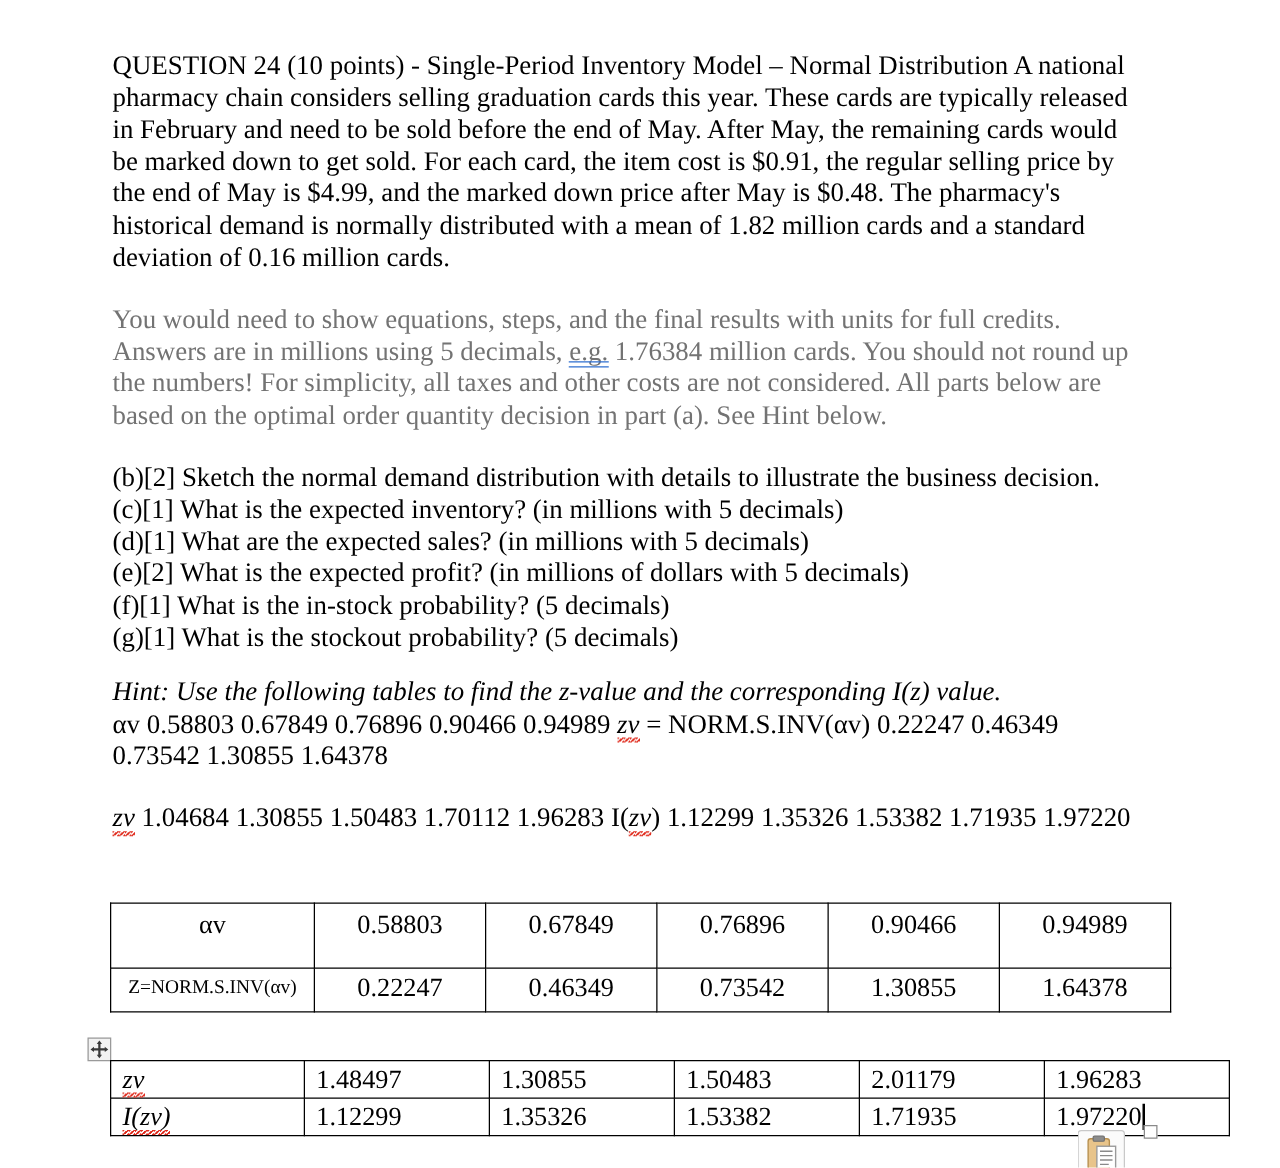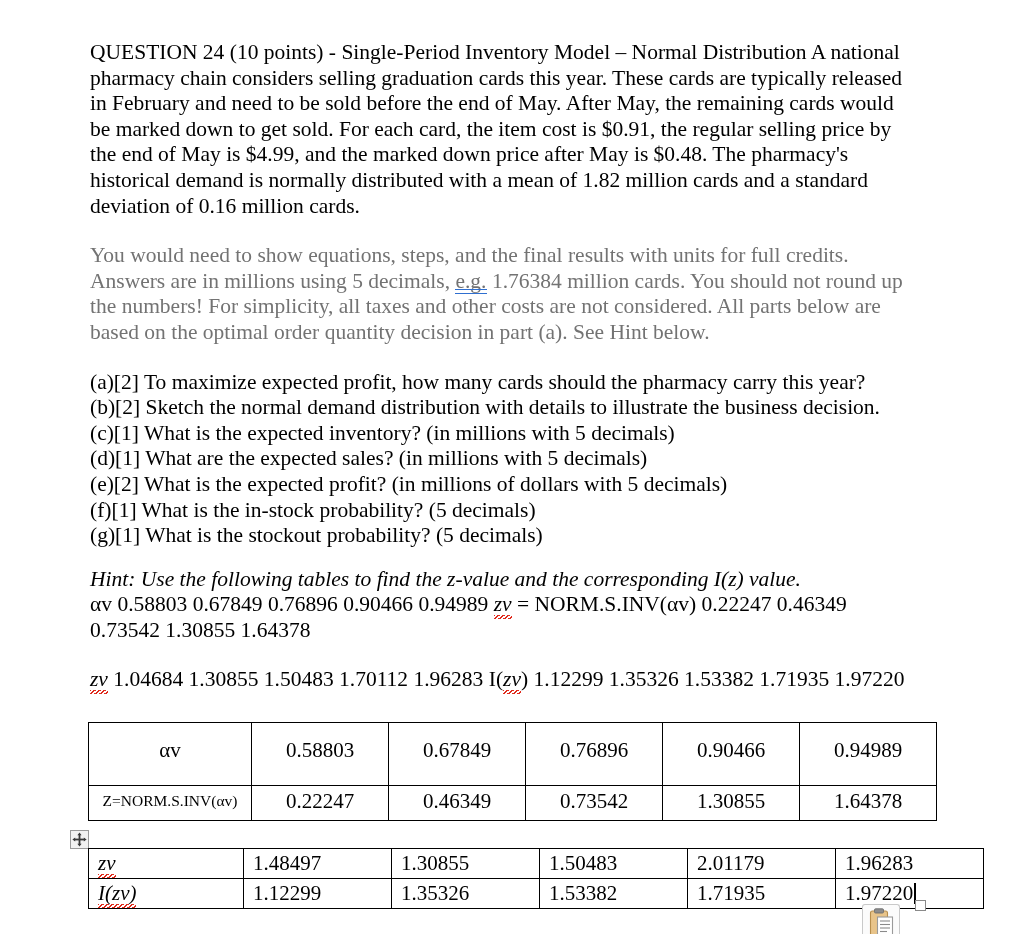--- a/index.html
+++ b/index.html
@@ -103,21 +103,21 @@
   
   #table-az {
     position: absolute;
     left: 88px;
     top: 722px;
     width: 831px;
   }
   #table-az td { text-align: center; vertical-align: top; }
   #table-az td.c0 { width: 160px; }
   #table-az td.cx { width: 134px; }
-  #table-az tr.r1 td { height: 46px; padding-top: 15px; }
+  #table-az tr.r1 td { height: 46px; padding-top: 4px; }
   #table-az tr.r2 td { height: 24px; padding-top: 3px; padding-bottom: 4px; margin-left: 12px; }
   #table-az tr.r2 td.c0 { font-size: 15.5px; padding-top: 6px; }
 
   
   #table-iz {
     position: absolute;
     left: 88px;
     top: 848px;
     width: 831px;
   }
@@ -191,21 +191,20 @@
 
     <p class="para">QUESTION 24 (10 points) - Single-Period Inventory Model – Normal Distribution A national pharmacy chain considers selling graduation cards this year. These cards are typically released in February and need to be sold before the end of May. After May, the remaining cards would be marked down to get sold. For each card, the item cost is $0.91, the regular selling price by the end of May is $4.99, and the marked down price after May is $0.48. The pharmacy's historical demand is normally distributed with a mean of 1.82 million cards and a standard deviation of 0.16 million cards.</p>
 
     <div class="spacer-lg"></div>
 
     <p class="para red"><span>You would need to show equations, steps, and the final results with units for full credits. Answers are in millions using 5 decimals, </span><span class="grammar">e.g.</span><span> 1.76384 million cards. You should not round up the numbers! For simplicity, all taxes and other costs are not considered. All parts below are based on the optimal order quantity decision in part (a). See Hint below.</span></p>
 
     <div class="spacer-lg"></div>
 
     <div class="list-block">
-      <p class="para">(a)[2] To maximize expected profit, how many cards should the pharmacy carry this year?</p>
       <p class="para">(b)[2] Sketch the normal demand distribution with details to illustrate the business decision.</p>
       <p class="para">(c)[1] What is the expected inventory? (in millions with 5 decimals)</p>
       <p class="para">(d)[1] What are the expected sales? (in millions with 5 decimals)</p>
       <p class="para">(e)[2] What is the expected profit? (in millions of dollars with 5 decimals)</p>
       <p class="para">(f)[1] What is the in-stock probability? (5 decimals)</p>
       <p class="para">(g)[1] What is the stockout probability? (5 decimals)</p>
     </div>
 
     <div class="spacer-md"></div>
 

